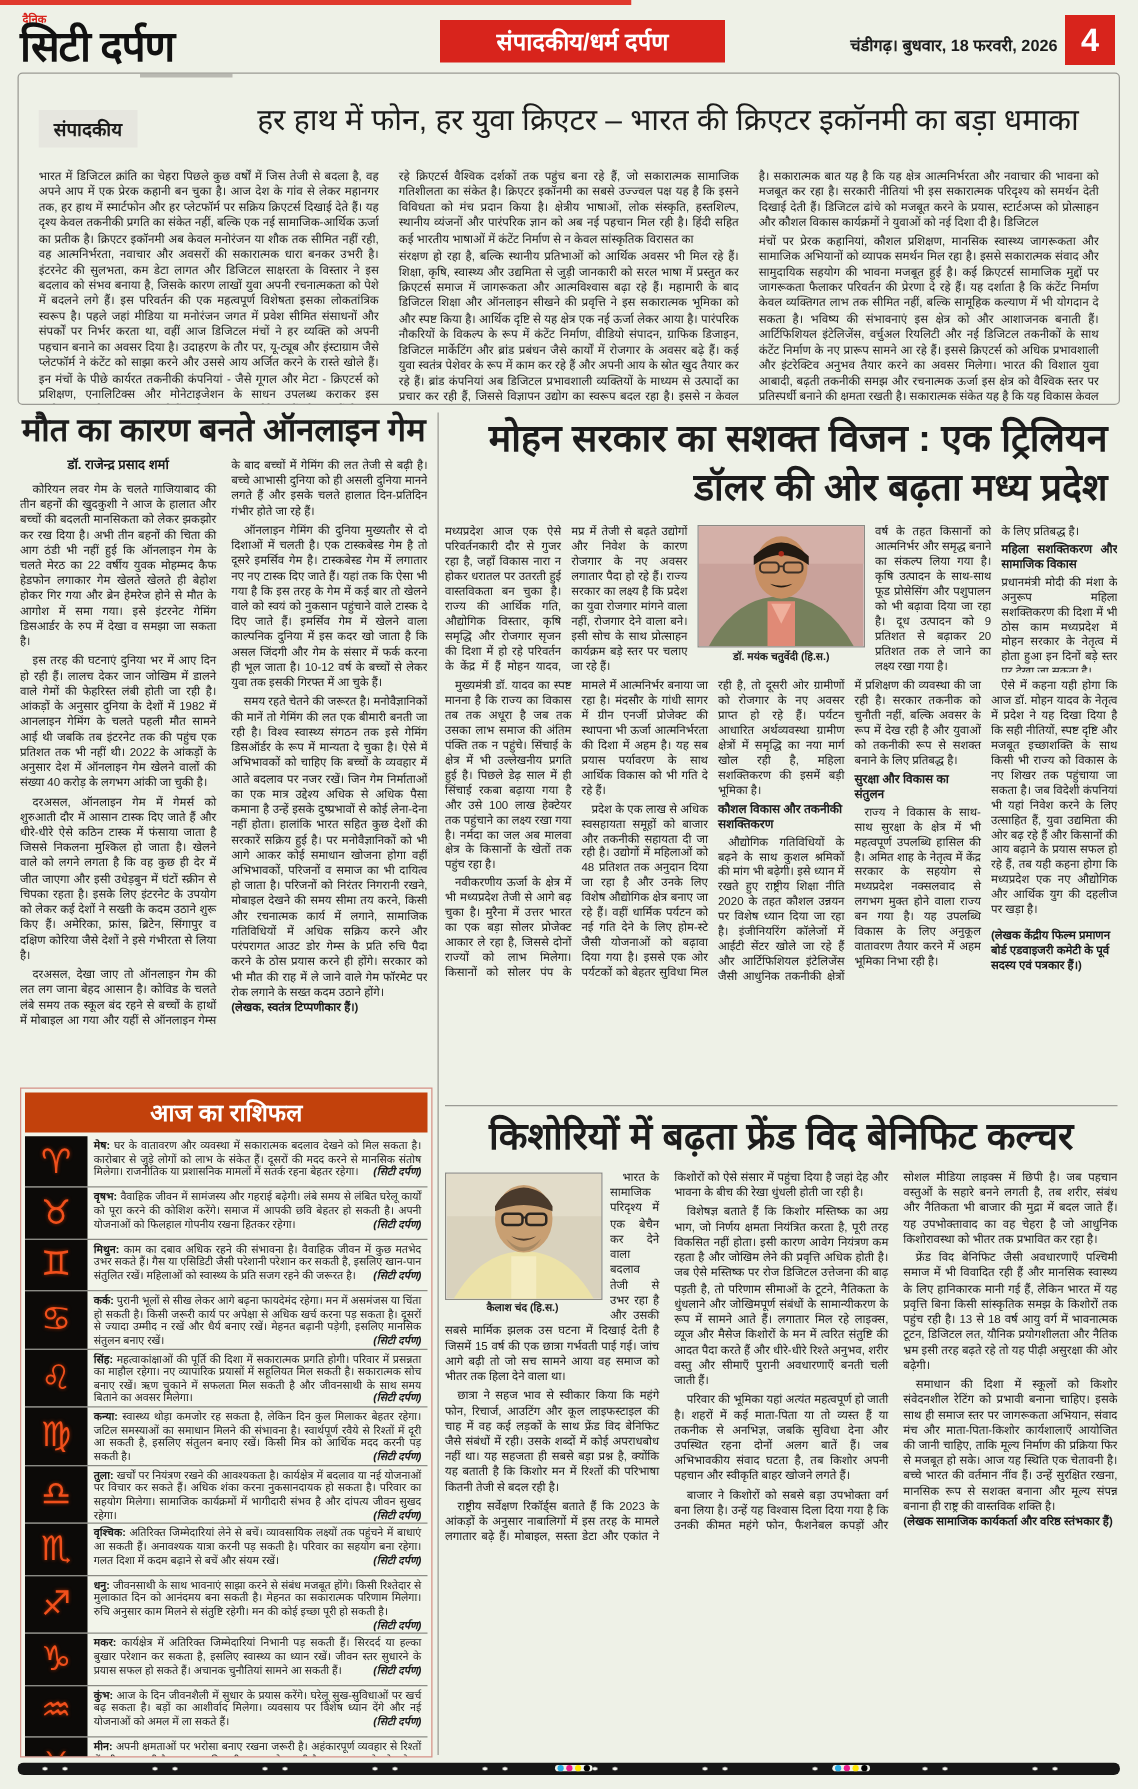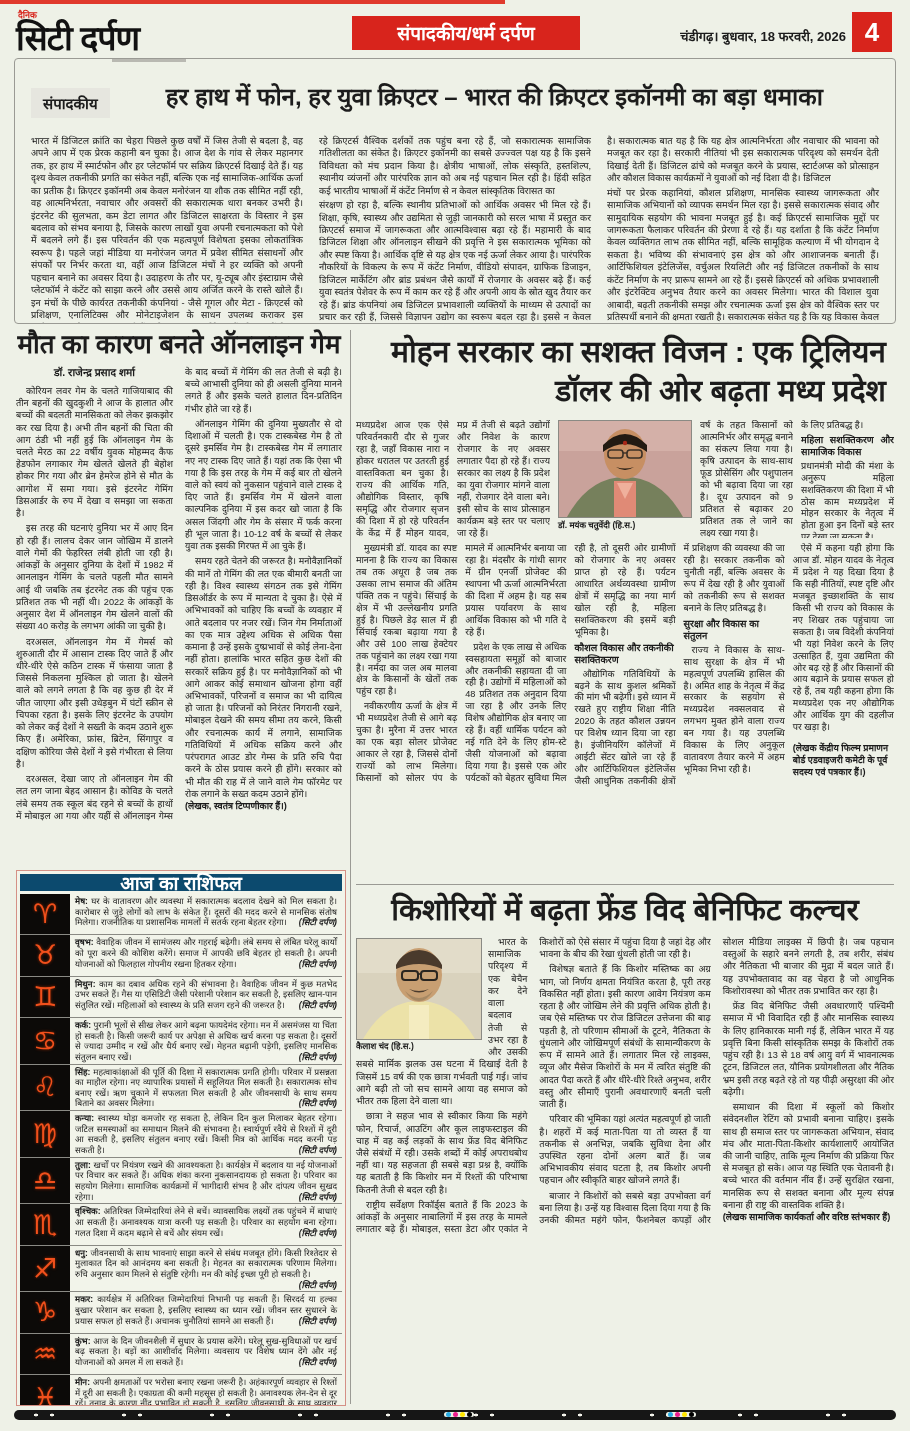--- a/index.html
+++ b/index.html
@@ -15,21 +15,21 @@
   .logo-subbar{display:block;width:74px;height:3px;background:#b9b9b2;margin:2px 0 0 96px;}
   .section-banner{left:352px;top:16px;width:228px;height:34px;background:#d8241c;color:#fff;
        display:flex;align-items:center;justify-content:center;font-size:19px;font-weight:bold;}
   .dateline{right:64px;top:27px;font-size:13px;font-weight:bold;}
   .pagenum{left:852px;top:12px;width:40px;height:40px;background:#d8241c;color:#fff;display:flex;
        align-items:center;justify-content:center;font-size:26px;font-weight:bold;}
   
   .editorial-box{left:14px;top:58px;width:880px;height:264px;border:1px solid #9a9a94;border-radius:4px;overflow:hidden;}
   .ed-top{display:flex;align-items:center;padding:8px 16px 2px;}
   .ed-label{background:#e6e6df;padding:5px 12px;font-size:15px;font-weight:bold;flex:0 0 auto;margin-top:12px;}
-  .ed-headline{flex:1;text-align:center;font-size:24px;font-weight:700;margin:16px;line-height:1.2;}
+  .ed-headline{flex:1;text-align:right;font-size:24px;font-weight:400;margin:16px;line-height:1.2;}
   .ed-cols{padding:5px 16px 8px;column-count:3;column-gap:16px;height:204px;overflow:hidden;
        font-size:9.3px;line-height:1.34;text-align:justify;}
   .ed-cols p{margin:0 0 2px 0;}
   
   .vdivider{left:350px;top:330px;width:1px;height:1074px;background:#9a9a94;}
   .hdivider-right{left:356px;top:884px;width:538px;height:1px;background:#9a9a94;}
   
   .art-game{left:16px;top:328px;width:326px;height:540px;overflow:hidden;}
   .art-game h2{margin:2px 0 6px;text-align:center;font-size:26px;font-weight:900;line-height:1.15;}
   .cols2{column-count:2;column-gap:12px;height:486px;overflow:hidden;font-size:9.2px;line-height:1.33;text-align:justify;}
@@ -37,33 +37,33 @@
   .cols2 p,.cols3 p{margin:0 0 3px;text-indent:10px;}
   .credit{font-weight:bold;text-align:left;font-size:9.2px;text-indent:0 !important;}
   
   .art-mp{left:356px;top:330px;width:538px;height:548px;overflow:hidden;}
   .art-mp h2{margin:2px 8px 10px;text-align:right;font-size:30px;font-weight:900;line-height:1.3;}
   .band1{display:flex;gap:8px;height:118px;overflow:hidden;}
   .b-col{flex:1;font-size:9.2px;line-height:1.3;text-align:justify;overflow:hidden;}
   .b-sub{display:block;font-weight:bold;font-size:9.5px;margin:2px 0;}
   .mp-fig{flex:0 0 132px;margin:0;}
   .mp-fig svg,.fwb-fig svg{display:block;border:1px solid #8a8a84;background:#fff;}
-  .fig-cap{font-size:8.5px;font-weight:bold;display:block;margin-top:1px;}
+  .fig-cap{font-size:8.5px;font-weight:bold;text-align:center;display:block;margin-top:1px;}
   .band2{margin-top:5px;column-count:5;column-gap:8px;height:332px;overflow:hidden;
        font-size:9.2px;line-height:1.3;text-align:justify;}
   .band2 .seg-p{margin:0 0 3px;text-indent:8px;}
   .band2 .seg-h{margin:2px 0;font-weight:bold;font-size:9.6px;text-align:left;text-indent:0;}
   
   .art-fwb{left:356px;top:890px;width:538px;height:514px;overflow:hidden;}
   .art-fwb h2{margin:2px 0 8px;text-align:center;font-size:30px;font-weight:900;line-height:1.2;}
   .cols3{column-count:3;column-gap:12px;height:460px;overflow:hidden;font-size:9.2px;line-height:1.33;text-align:justify;}
   .fwb-fig{float:left;width:124px;margin:2px 8px 4px 0;}
   
   .horoscope{left:16px;top:870px;width:328px;height:534px;border:1px solid #d49086;overflow:hidden;background:#f2f4ea;}
-  .h-title{height:17px;margin:3px;background:#0c4a6e;color:#fff;display:flex;align-items:center;
+  .h-title{height:32px;margin:3px;background:#c2410c;color:#fff;display:flex;align-items:center;
        justify-content:center;font-size:19px;font-weight:bold;}
   .h-rows{margin:0 3px 3px;}
   .h-row{display:flex;border-top:1px solid #8a8a84;min-height:40.3px;}
   .h-row:first-child{border-top:none;}
   .h-icon{flex:0 0 50px;background:#0c0a08;display:flex;align-items:center;justify-content:center;
        font-size:27px;color:#f1501c;text-shadow:0 0 3px #a02b00;}
   .h-text{flex:1;padding:2px 5px 1px;font-size:8.6px;line-height:1.24;text-align:justify;overflow:hidden;}
   .h-name{font-weight:bold;margin-top:20px;}
   .h-tag{float:right;font-weight:bold;font-style:italic;}
   

